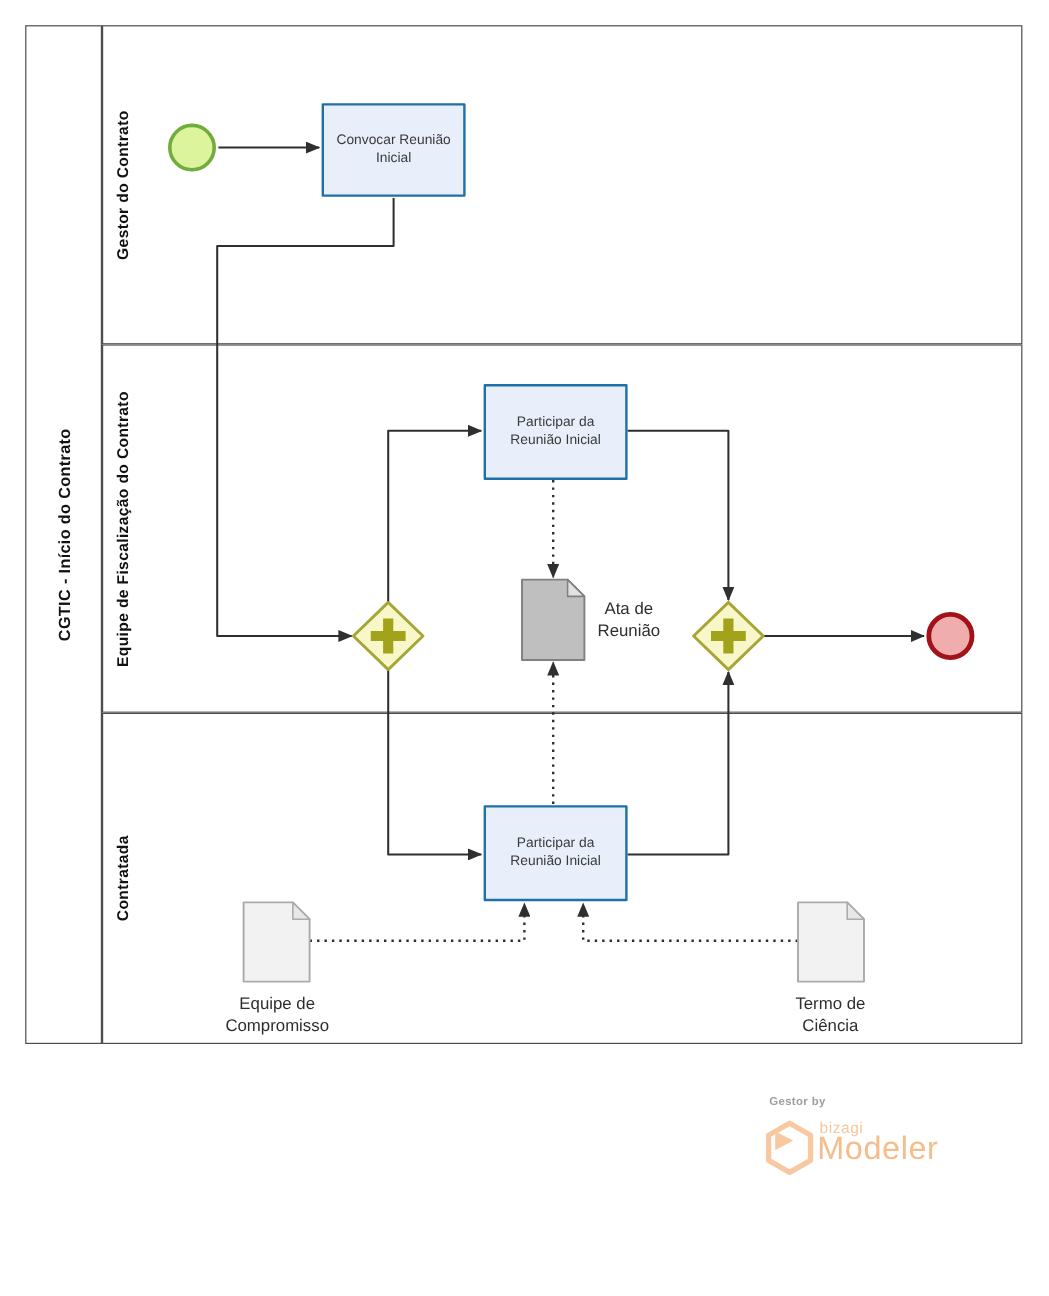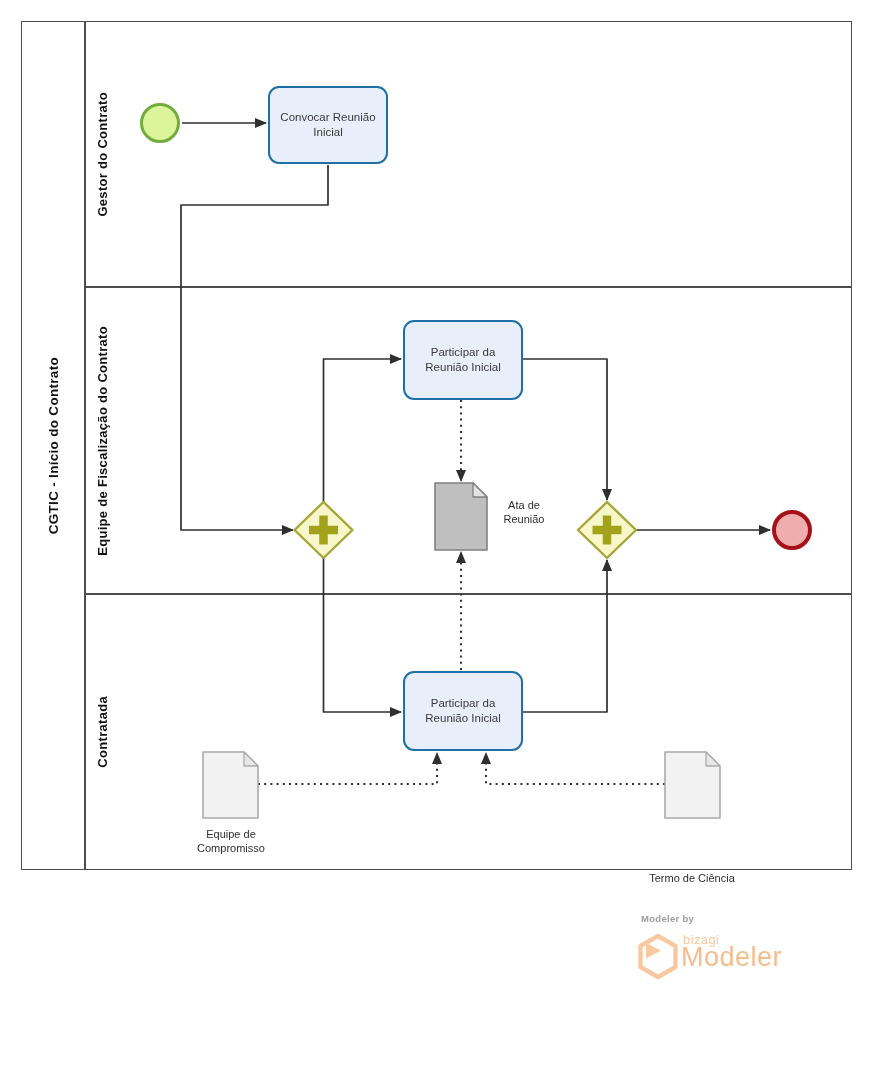--- a/index.html
+++ b/index.html
@@ -35,35 +35,35 @@
   .doc{fill:var(--data-fill,#f2f2f2);stroke:var(--data-border,#ababab);stroke-width:1.6;stroke-linejoin:round;}
   .doc-flap{fill:#e7e7e7;stroke:var(--data-border,#ababab);stroke-width:1.3;stroke-linejoin:round;}
   .doc-dark{fill:var(--data-dark-fill,#bfbfbf);stroke:var(--data-dark-border,#808080);stroke-width:1.6;stroke-linejoin:round;}
   .doc-dark-flap{fill:#e2e2e2;stroke:var(--data-dark-border,#808080);stroke-width:1.3;stroke-linejoin:round;}
   .logo-hex{fill:none;stroke:var(--logo-accent,#f8c9a0);stroke-width:4.4;stroke-linejoin:round;}
   .logo-flap{fill:var(--logo-accent,#f8c9a0);}
   
   .task{
     position:absolute;box-sizing:border-box;width:120px;
     background:var(--task-fill,#e8effb);border:2.4px solid var(--task-border,#1f70a6);
-    border-radius:11px;display:flex;align-items:center;justify-content:center;
+    border-radius:1px;display:flex;align-items:center;justify-content:center;
     text-align:center;font-size:11.5px;line-height:1.3;color:#3a3a3a;padding:4px 10px;
   }
   .task-a{left:268px;top:86px;height:78px;}
   .task-b{left:403px;top:320px;height:80px;}
   .task-c{left:403px;top:671px;height:80px;}
   .event{position:absolute;box-sizing:border-box;width:40px;height:40px;border-radius:50%;}
   .start-event{left:140px;top:103px;background:var(--start-fill,#dcf49b);border:3px solid var(--start-border,#72ac3c);}
   .end-event{left:772px;top:510px;background:var(--end-fill,#f0adae);border:4.5px solid var(--end-border,#a31218);}
   .shape-label{
-    position:absolute;text-align:center;font-size:11px;line-height:1.3;color:#2e2e2e;
+    position:absolute;text-align:center;font-size:14px;line-height:1.3;color:#2e2e2e;
   }
   .ata-label{left:492px;top:498px;width:64px;}
   .compromisso-label{left:176px;top:827px;width:110px;}
-  .ciencia-label{left:642px;top:871px;width:100px;}
+  .ciencia-label{left:642px;top:827px;width:100px;}
   
   .powered-by{position:absolute;left:641px;top:913px;font-size:9.5px;font-weight:600;color:var(--powered-gray,#9e9e9e);letter-spacing:.3px;}
   .brand{position:absolute;left:683px;top:932px;font-size:13px;font-weight:400;color:#f7c79e;letter-spacing:.4px;}
   .product{position:absolute;left:681px;top:942px;font-size:27px;font-weight:500;color:#f5bd8c;letter-spacing:.5px;text-align:right;}
 </style>
 </head>
 <body>
 
 <div class="canvas">
 
@@ -139,17 +139,17 @@
   <div class="task task-c">
     <span>Participar da Reunião Inicial</span>
   </div>
 
   <div class="event end-event"></div>
 
   <div class="shape-label ata-label">Ata de Reunião</div>
   <div class="shape-label compromisso-label">Equipe de Compromisso</div>
   <div class="shape-label ciencia-label">Termo de Ciência</div>
 
-  <div class="powered-by">Modeler by</div>
+  <div class="powered-by">Gestor by</div>
   <div class="brand">bizagi</div>
   <div class="product">Modeler</div>
 
 </div>
 
 </body></html>

